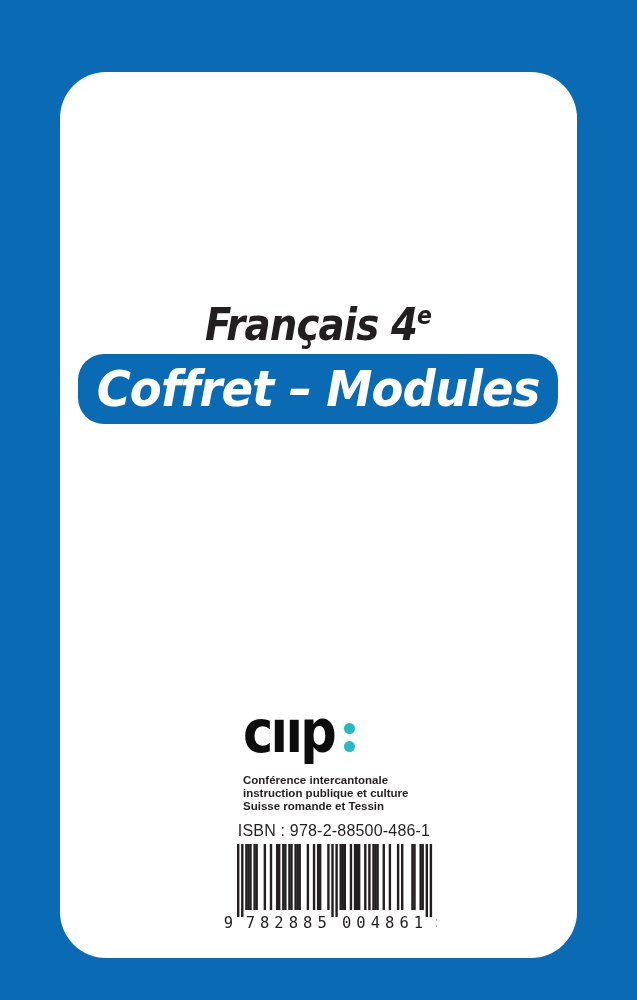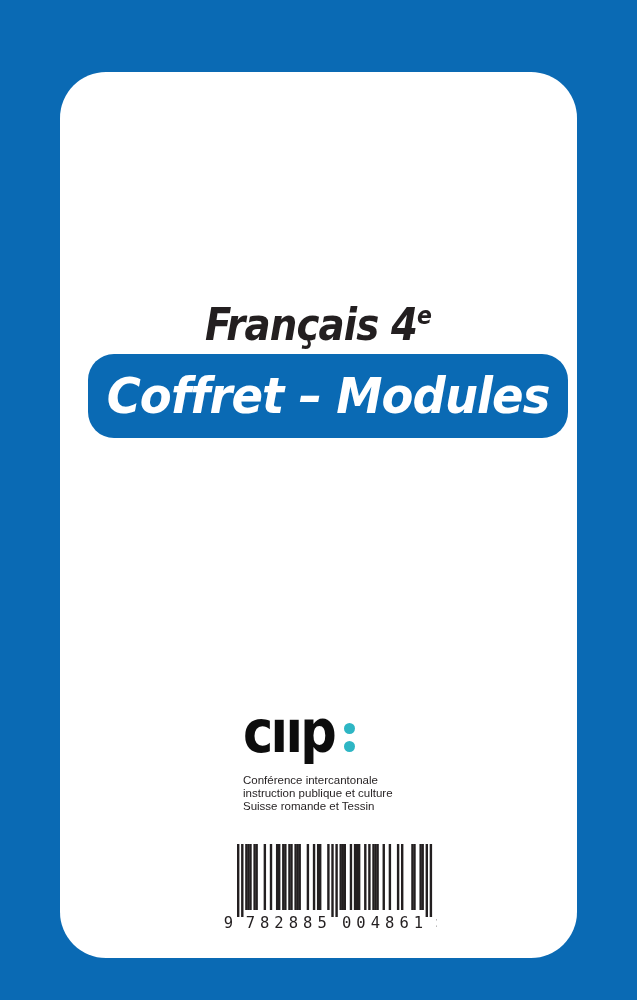--- a/index.html
+++ b/index.html
@@ -7,38 +7,38 @@
         overflow:hidden;font-family:"Liberation Sans",sans-serif;}
   .card{position:absolute;left:60px;top:72px;width:517px;height:886px;
         background:#ffffff;border-radius:46px;}
 
   .title{position:absolute;left:0;top:227px;width:100%;text-align:center;
          font-family:"DejaVu Sans",sans-serif;font-style:italic;font-weight:700;
          font-size:44px;color:var(--ink,#231f20);letter-spacing:-1px;
          transform:scaleX(.88);}
   .title .sup{font-size:25px;position:relative;top:-16px;letter-spacing:0;}
 
-  .banner{position:absolute;left:18px;top:282px;width:480px;height:84px;
+  .banner{position:absolute;left:18px;top:282px;width:480px;height:70px;
           background:var(--blue,#0a6ab4);border-radius:26px;
-          display:flex;align-items:center;justify-content:center;margin-left:10px;}
+          display:flex;align-items:center;justify-content:center;}
   .banner-text{font-family:"DejaVu Sans",sans-serif;font-style:italic;font-weight:700;
                font-size:50px;color:#ffffff;letter-spacing:-1px;transform:scaleX(.93);
                white-space:nowrap;}
 
   .logo-text{position:absolute;left:183px;top:631px;line-height:1;
              font-family:"DejaVu Sans",sans-serif;font-weight:700;font-size:58px;
              color:#0d0d0d;letter-spacing:-3px;transform:scaleX(.88);
              transform-origin:left top;}
   .logo-colon{position:absolute;left:284px;top:651px;width:11px;height:29px;}
   .logo-colon .dot{position:absolute;left:0;width:11px;height:11px;border-radius:50%;
                    background:var(--teal,#2eb6c4);}
   .logo-colon .dot.top{top:0;}
   .logo-colon .dot.bottom{top:18px;}
 
-  .conf{position:absolute;left:183px;top:702px;font-size:11.5px;font-weight:400;
+  .conf{position:absolute;left:183px;top:702px;font-size:11.5px;font-weight:700;
         line-height:13px;color:var(--ink,#231f20);}
 
   .isbn{position:absolute;left:154px;top:750px;width:240px;text-align:center;
         font-size:16px;letter-spacing:.2px;color:var(--ink,#231f20);}
 
   .barcode{position:absolute;left:162px;top:772px;}
 
   .cataro{position:absolute;left:154px;top:855px;width:240px;text-align:center;
           font-size:17px;color:var(--ink,#231f20);white-space:nowrap;}
 </style>
@@ -61,20 +61,21 @@
       <span class="dot top"></span>
       <span class="dot bottom"></span>
     </div>
 
     <div class="conf">
       <div>Conférence intercantonale</div>
       <div>instruction publique et culture</div>
       <div>Suisse romande et Tessin</div>
     </div>
 
+    <div class="isbn">ISBN : 978-2-88500-486-1</div>
 
     <svg class="barcode" width="215" height="86" viewBox="0 0 215 86" xmlns="http://www.w3.org/2000/svg">
         <rect x="15.00" y="0" width="2.40" height="73" fill="#231f20"></rect>
         <rect x="19.10" y="0" width="2.40" height="73" fill="#231f20"></rect>
         <rect x="23.20" y="0" width="2.40" height="66" fill="#231f20"></rect>
         <rect x="25.25" y="0" width="2.40" height="66" fill="#231f20"></rect>
         <rect x="27.30" y="0" width="2.40" height="66" fill="#231f20"></rect>
         <rect x="31.40" y="0" width="2.40" height="66" fill="#231f20"></rect>
         <rect x="33.45" y="0" width="2.40" height="66" fill="#231f20"></rect>
         <rect x="41.65" y="0" width="2.40" height="66" fill="#231f20"></rect>

